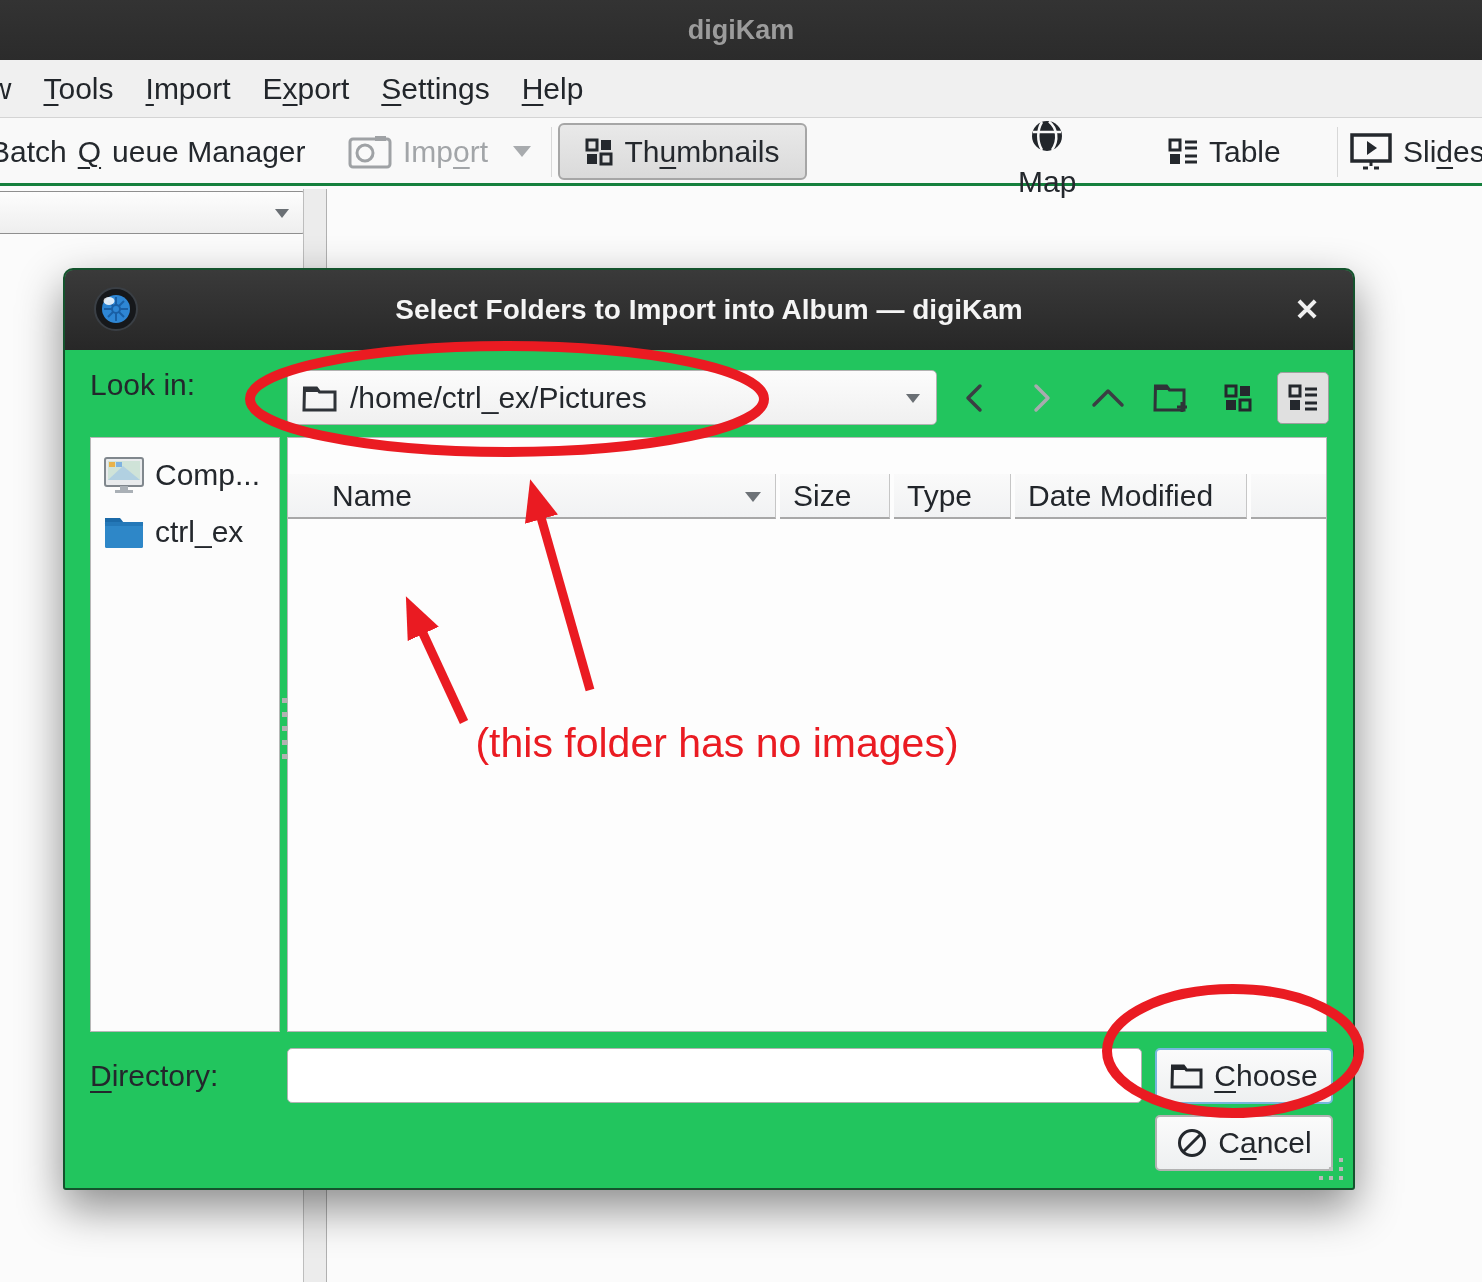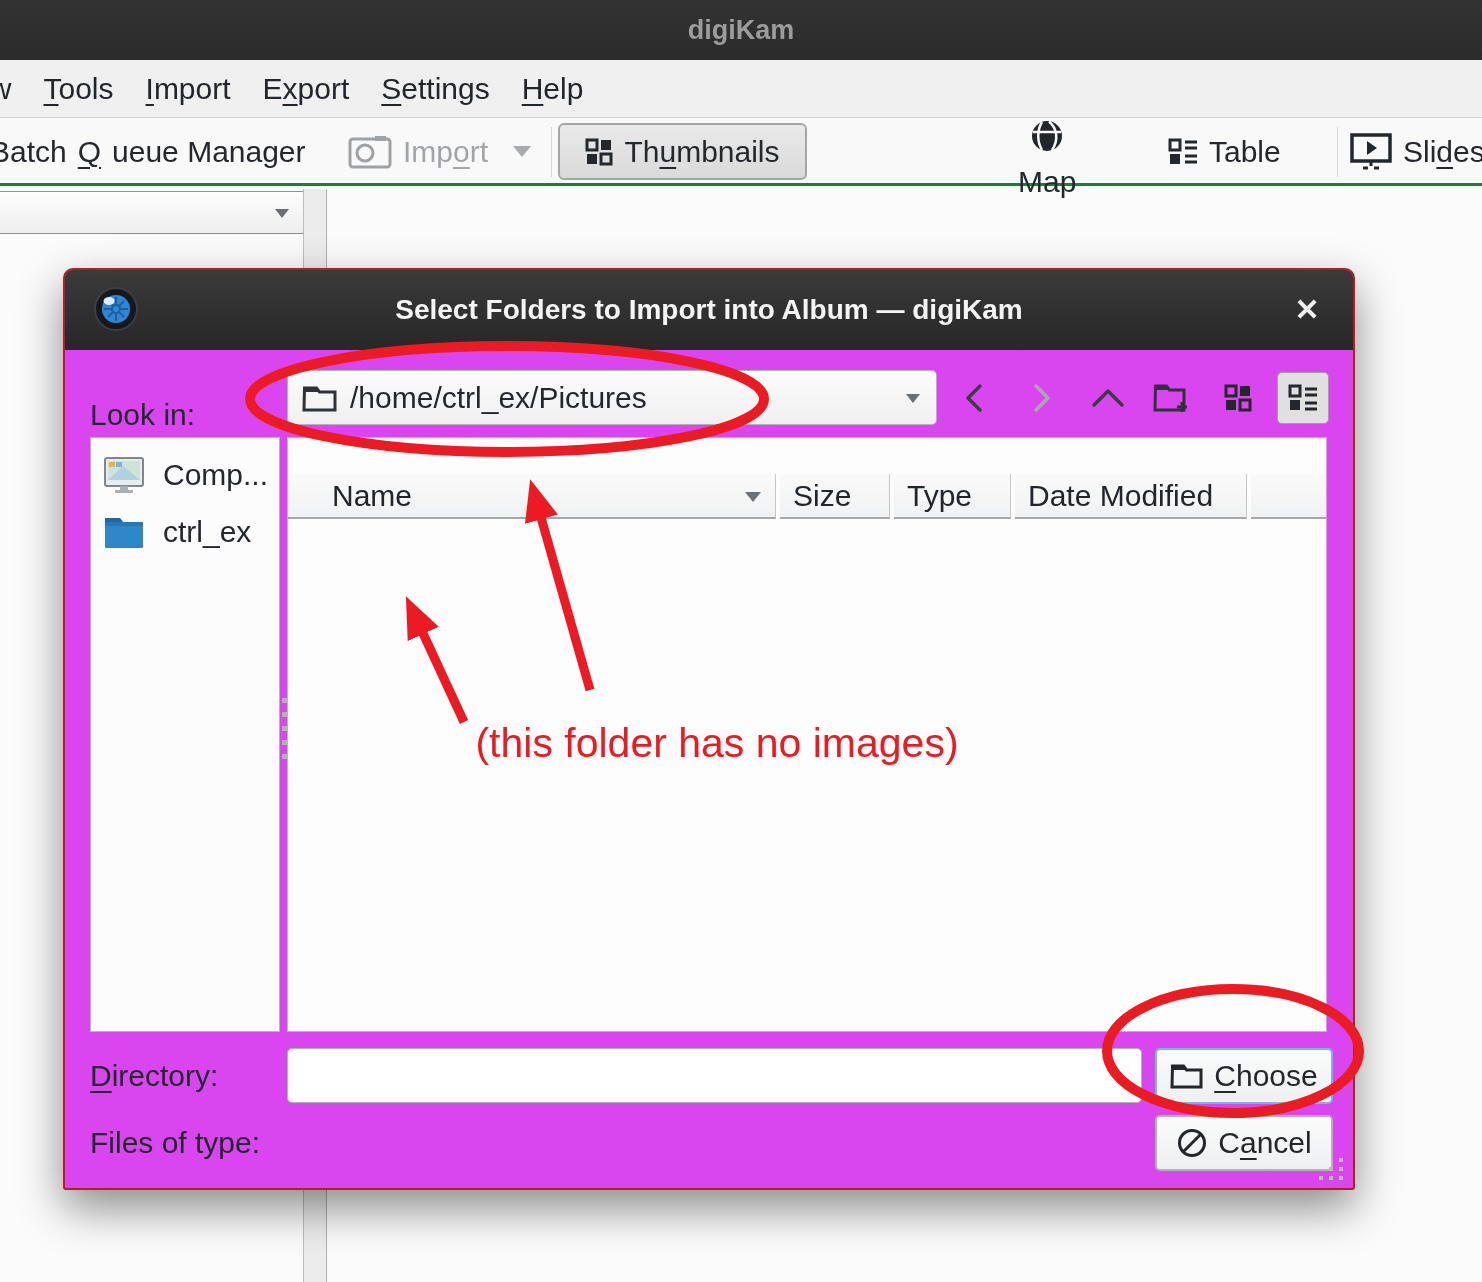--- a/index.html
+++ b/index.html
@@ -35,21 +35,21 @@
   #left-combo .caret { position:absolute; right:14px; top:17px; }
   #splitter-stripe { position:absolute; left:303px; top:189px; width:24px; height:1093px;
     background:#ececec; border-left:1px solid #bdbdbd; border-right:1px solid #b0b0b0; z-index:0; }
 
   .caret { width:0; height:0; border-left:9px solid transparent; border-right:9px solid transparent; border-top:11px solid #4a4f54; }
   .caret.dim { border-top-color:#a8abae; }
   .caret.sm { border-left-width:7px; border-right-width:7px; border-top-width:9px; border-top-color:#6a6f74; }
 
   
   #dialog { position:absolute; left:63px; top:268px; width:1292px; height:922px; z-index:5;
-    background:#d946ef; border:2px solid #b91c1c; border-radius:10px 10px 3px 3px;
+    background:#22c55e; border:2px solid #14532d; border-radius:10px 10px 3px 3px;
     box-shadow:0 18px 45px rgba(0,0,0,0.45); }
   #dlg-titlebar { position:absolute; left:0; top:0; width:100%; height:80px;
     background:linear-gradient(#3a3a3a,#272727); border-radius:8px 8px 0 0;
     display:flex; align-items:center; justify-content:center; }
   #dlg-titlebar .ttl { color:#f5f5f5; font-weight:bold; font-size:28px; }
   #dlg-close { position:absolute; right:26px; top:22px; width:40px; height:36px; color:#f0f0f0;
     font-size:30px; font-weight:bold; text-align:center; line-height:36px; }
   #dlg-appicon { position:absolute; left:28px; top:16px; }
 
   .dlg-label { position:absolute; left:25px; height:55px; line-height:55px; font-size:30px; color:#23272c; }
@@ -57,21 +57,21 @@
   .field { background:linear-gradient(#fcfcfc,#f0f0f0); border:1px solid #b2b2b2; border-radius:5px; }
   #path-combo { position:absolute; left:222px; top:100px; width:650px; height:55px; display:flex; align-items:center; }
   #path-combo .txt { font-size:30px; margin-left:12px; }
   #path-combo .caret { position:absolute; right:16px; top:23px; }
 
   .nav-btn { position:absolute; top:102px; width:52px; height:52px; display:flex; align-items:center; justify-content:center; }
   .nav-btn.pressed { background:#e0e0e0; border:1px solid #9f9f9f; border-radius:5px; }
 
   #places { position:absolute; left:25px; top:167px; width:190px; height:595px;
     background:#fcfcfc; border:1px solid #b7b7b7; }
-  .place { display:flex; align-items:center; gap:18px; padding:10px 0 10px 12px; font-size:30px; }
+  .place { display:flex; align-items:center; gap:10px; padding:10px 0 10px 12px; font-size:30px; }
   #places-grip { position:absolute; left:216px; top:428px; width:6px; display:flex; flex-direction:column; gap:9px; align-items:center; }
   #places-grip i { width:5px; height:5px; background:#b2b2b2; display:block; }
 
   #listview { position:absolute; left:222px; top:167px; width:1040px; height:595px;
     background:#fdfdfd; border:1px solid #b7b7b7; }
   #list-header { position:absolute; left:0; top:8px; width:100%; height:45px; display:flex;margin-top:28px; }
   .hcell { background:linear-gradient(#fafafa,#f1f2f3); border-right:1px solid #c6c6c6;
     border-bottom:2px solid #a8a8a8; font-size:30px; color:#22262b; line-height:43px;
     padding-left:13px; position:relative; margin-right:4px; }
   .hcell.name { width:488px; padding-left:44px; }
@@ -215,21 +215,21 @@
             <line x1="31" y1="15" x2="15" y2="31"></line>
         </g>
         <circle cx="23" cy="23" r="4" fill="#2e86d4" stroke="#1a5fa5" stroke-width="2"></circle>
         <ellipse cx="16" cy="15" rx="5.5" ry="4" fill="#ffffff" opacity="0.85"></ellipse>
       </svg>
     </span>
     <span class="ttl">Select Folders to Import into Album — digiKam</span>
     <span id="dlg-close">✕</span>
   </div>
 
-  <div class="dlg-label" style="top:117px;">Look in:</div>
+  <div class="dlg-label" style="top:87px;">Look in:</div>
   <div id="path-combo" class="field">
     <span style="margin-left:14px;">
       <svg width="36" height="30" viewBox="0 0 36 30">
           <path d="M2.5 5 h12 l3 4 h15.5 v18 h-31 z" fill="none" stroke="#2f3338" stroke-width="3"></path>
           <path d="M2.5 5 h12 l3 4 h-15.5 z" fill="#2f3338"></path>
         </svg>
     </span>
     <span class="txt">/home/ctrl_ex/Pictures</span>
     <span class="caret sm"></span>
   </div>
@@ -330,21 +330,20 @@
   <div class="dlg-btn" id="choose-btn">
     <span>
       <svg width="34" height="28" viewBox="0 0 34 28">
           <path d="M2.5 4 h11 l3 4 h14.5 v17 h-29 z" fill="none" stroke="#23272c" stroke-width="3"></path>
           <path d="M2.5 4 h11 l3 4 h-14.5 z" fill="#23272c"></path>
         </svg>
     </span>
     <span><span></span><span class="mn">C</span><span>hoose</span></span>
   </div>
 
-  <div class="dlg-label" style="top:845px;">Files of type:</div>
   <div class="dlg-btn" id="cancel-btn">
     <span>
       <svg width="32" height="32" viewBox="0 0 32 32">
           <circle cx="16" cy="16" r="12.5" fill="none" stroke="#23272c" stroke-width="3"></circle>
           <line x1="7.5" y1="24.5" x2="24.5" y2="7.5" stroke="#23272c" stroke-width="3"></line>
         </svg>
     </span>
     <span><span>C</span><span class="mn">a</span><span>ncel</span></span>
   </div>
 

